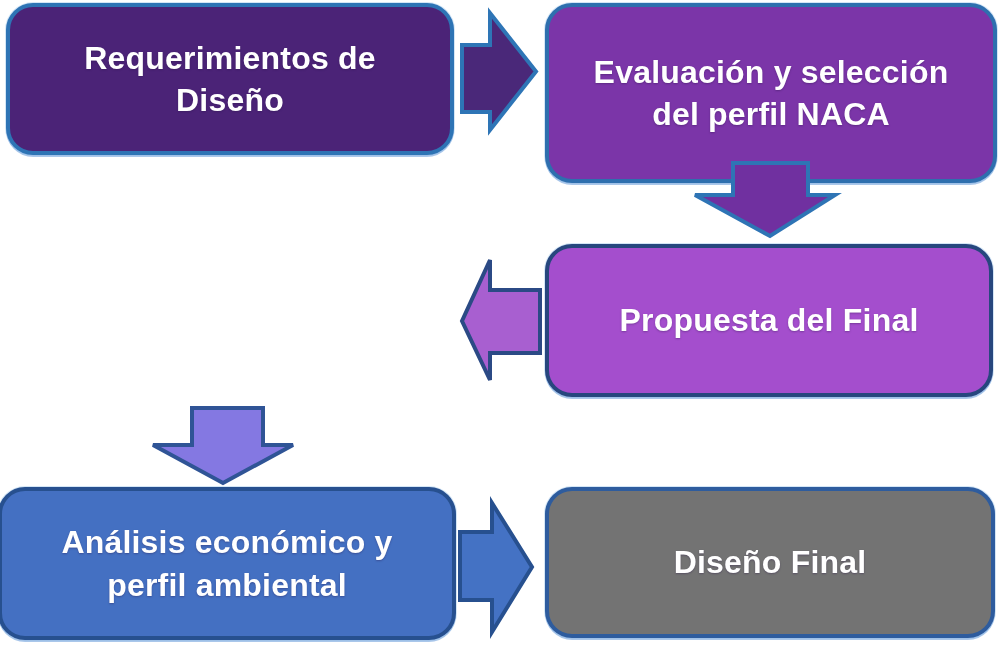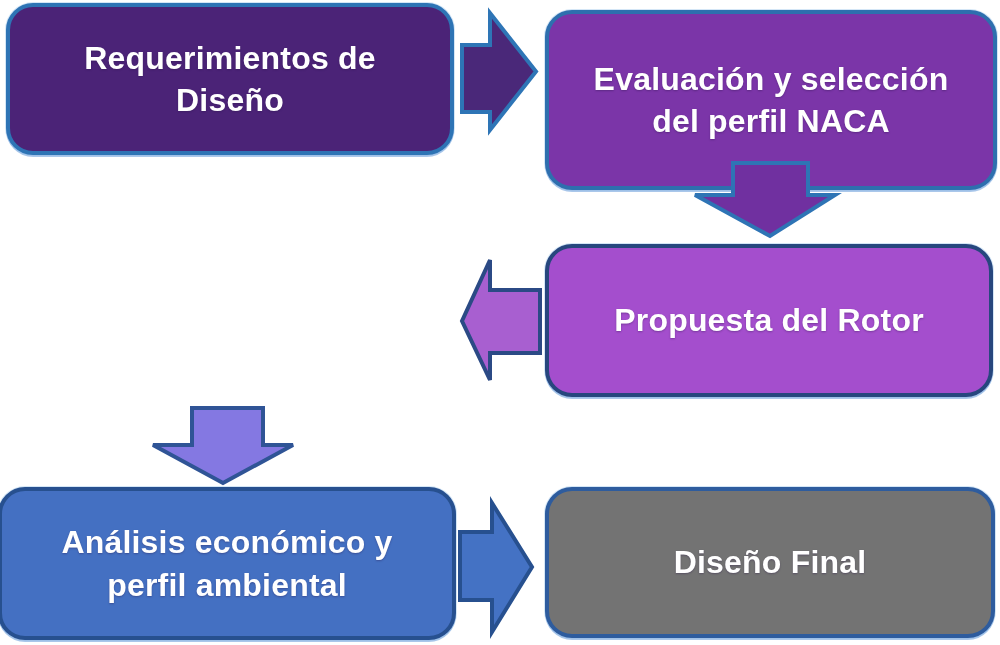--- a/index.html
+++ b/index.html
@@ -31,21 +31,21 @@
     color: #ffffff;
     font-weight: bold;
     font-size: 32px;
     line-height: 1.32;
     letter-spacing: 0.2px;
     text-shadow: 0 1px 2px rgba(40, 20, 70, 0.35);
     padding: 0 14px;
   }
   
   .node-0 { left: 6px;   top: 3px;   width: 448px; height: 152px; }
-  .node-1 { left: 545px; top: 10px;   width: 452px; height: 180px; }
+  .node-1 { left: 545px; top: 3px;   width: 452px; height: 180px; }
   .node-2 { left: 545px; top: 244px; width: 448px; height: 153px; }
   .node-3 { left: 5px;   top: 244px; width: 449px; height: 153px; }
   .node-4 { left: -2px;  top: 487px; width: 458px; height: 153px; }
   .node-5 { left: 545px; top: 487px; width: 450px; height: 151px; }
   .arrow-layer {
     position: absolute;
     left: 0; top: 0;
     width: 1000px;
     height: 645px;
     pointer-events: none;
@@ -64,21 +64,21 @@
     <span class="label">Requerimientos de
 Diseño</span>
   </div>
 
   <div class="node node-1" style="background: rgb(123, 53, 168); border-color: rgb(46, 111, 174); color: rgb(255, 255, 255);">
     <span class="label">Evaluación y selección
 del perfil NACA</span>
   </div>
 
   <div class="node node-2" style="background: rgb(164, 78, 205); border-color: rgb(39, 71, 126); color: rgb(255, 255, 255);">
-    <span class="label">Propuesta del Rotor</span>
+    <span class="label">Propuesta del Final</span>
   </div>
 
 
   <div class="node node-4" style="background: rgb(68, 112, 194); border-color: rgb(39, 80, 143); color: rgb(255, 255, 255);">
     <span class="label">Análisis económico y
 perfil ambiental</span>
   </div>
 
   <div class="node node-5" style="background: #737373; border-color: rgb(46, 92, 158); color: rgb(255, 255, 255);">
     <span class="label">Diseño Final</span>

